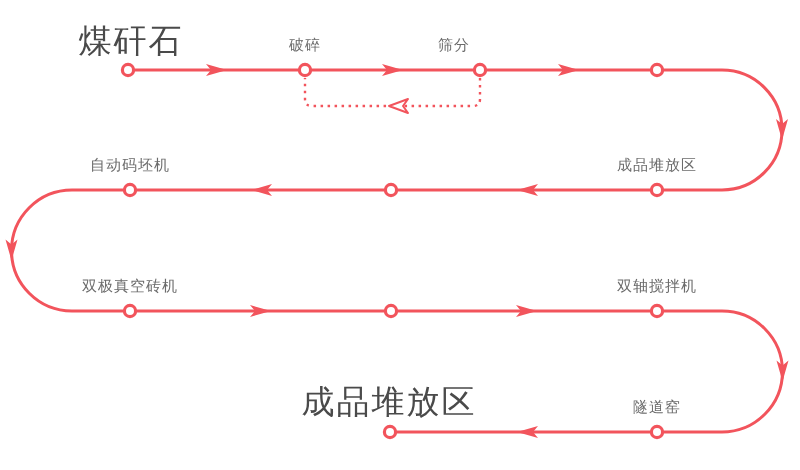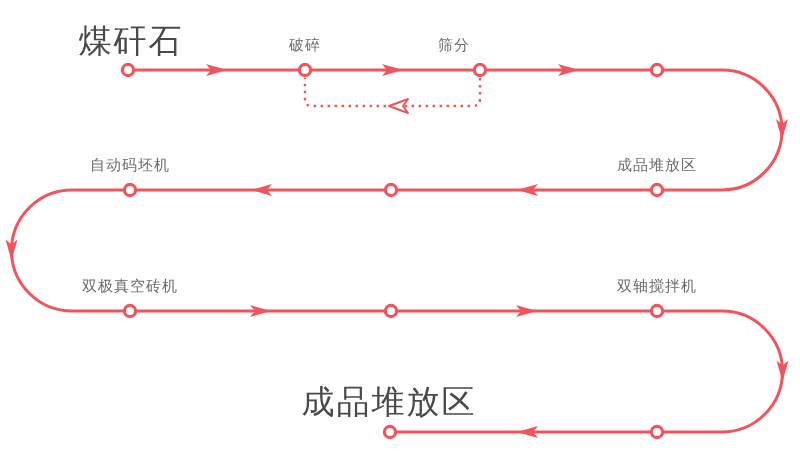--- a/index.html
+++ b/index.html
@@ -103,15 +103,16 @@
     <circle class="node" cx="390" cy="432" r="5.6"></circle>
   </svg>
 
   <div class="label em" style="left:131px;top:26px">煤矸石</div>
   <div class="label" style="left:305px;top:32px">破碎</div>
   <div class="label" style="left:454px;top:32px">筛分</div>
   <div class="label" style="left:657px;top:152px">成品堆放区</div>
   <div class="label" style="left:130px;top:152px">自动码坯机</div>
   <div class="label" style="left:130px;top:273px">双极真空砖机</div>
   <div class="label" style="left:657px;top:273px">双轴搅拌机</div>
+  <div class="label" style="left:657px;top:394px">隧道窑</div>
   <div class="label em" style="left:389px;top:387px">成品堆放区</div>
 
 </div>
 
 </body></html>

